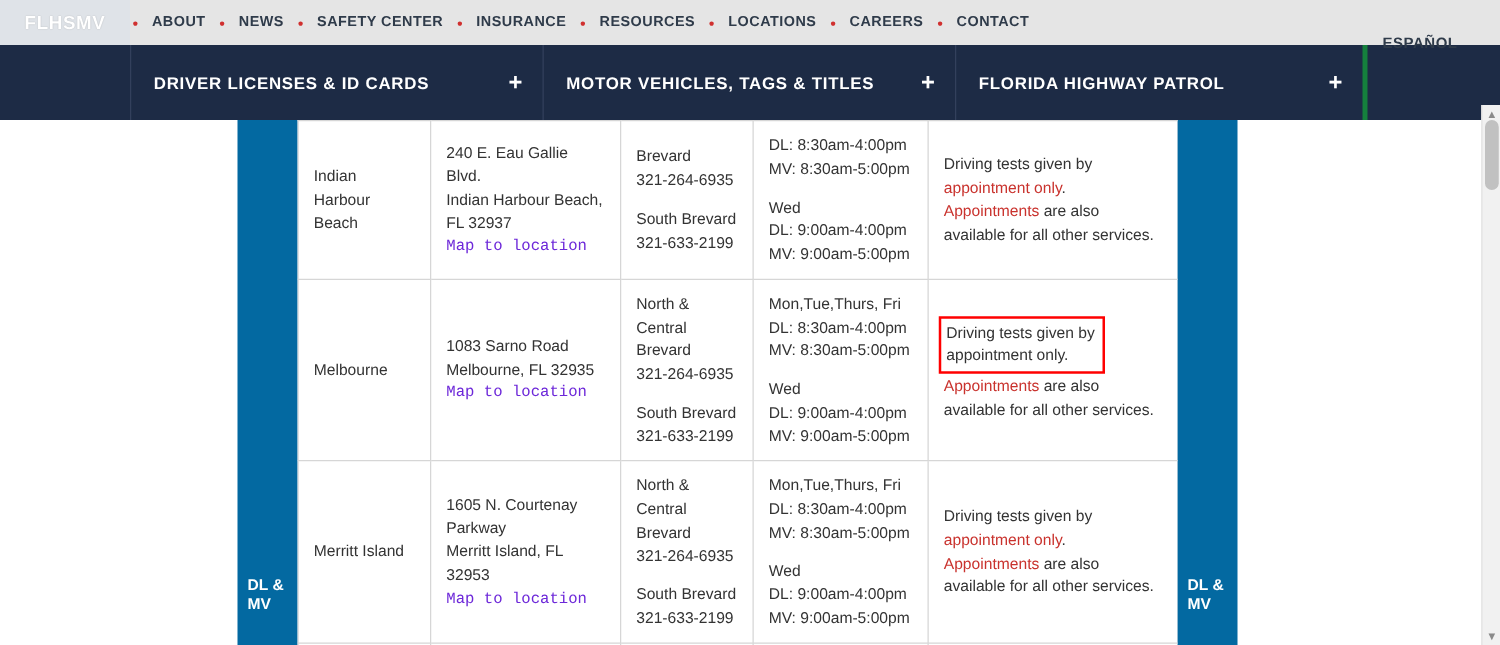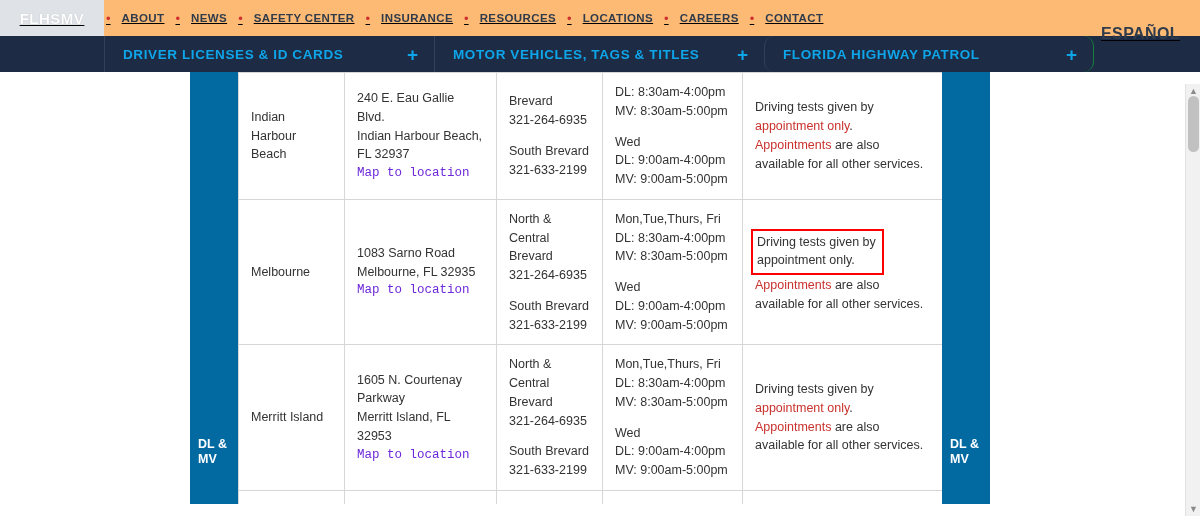--- a/index.html
+++ b/index.html
@@ -15,24 +15,23 @@
     width: 1200px;
     height: 516px;
     overflow: hidden;
     background: #ffffff;
   }
 
   
   .topnav {
     position: relative;
     height: 36px;
-    background: #fdba74;
-    display: flex;
-    align-items: center;
-    text-decoration: underline;
+    background: #e5e5e5;
+    display: flex;
+    align-items: center;
   }
   .topnav-inner {
     display: flex;
     align-items: center;
     width: 100%;
     height: 100%;
   }
   .logo-block {
     width: 104px;
     height: 36px;
@@ -69,53 +68,53 @@
     cursor: pointer;
   }
   .bullet {
     color: #d0302f;
     font-size: 13px;
     line-height: 1;
     padding: 0 2px;
   }
   .espanol {
     color: #2f3b4a;
-    font-size: 16px;
+    font-size: 12px;
     font-weight: bold;
     letter-spacing: .4px;
-    padding-right: 20px;
+    padding-right: 34px;
     white-space: nowrap;
     cursor: pointer;
     margin-top: 32px;
   }
 
   
   .megabar {
     display: flex;
-    height: 36px;
+    height: 60px;
     background: #1d2b45;
-    color: #0ea5e9;
+    color: #ffffff;
   }
   .mega-left-pad {
     width: 104px;
     flex: 0 0 104px;
     background: #1d2b45;
   }
   .mega-cell {
     flex: 0 0 auto;
     display: flex;
     align-items: center;
     justify-content: space-between;
     border-left: 1px solid #33405c;
     padding: 0 16px 0 18px;
     cursor: pointer;
   }
   .mega-cell.c1 { width: 330px; }
   .mega-cell.c2 { width: 330px; }
-  .mega-cell.c3 { width: 330px; border-right: 1px solid #15803d; border-radius: 10px; }
+  .mega-cell.c3 { width: 330px; border-right: 4px solid #15803d; }
   .mega-label {
     font-size: 13.5px;
     font-weight: bold;
     letter-spacing: .6px;
   }
   .mega-plus {
     font-size: 19px;
     font-weight: bold;
     line-height: 1;
   }

